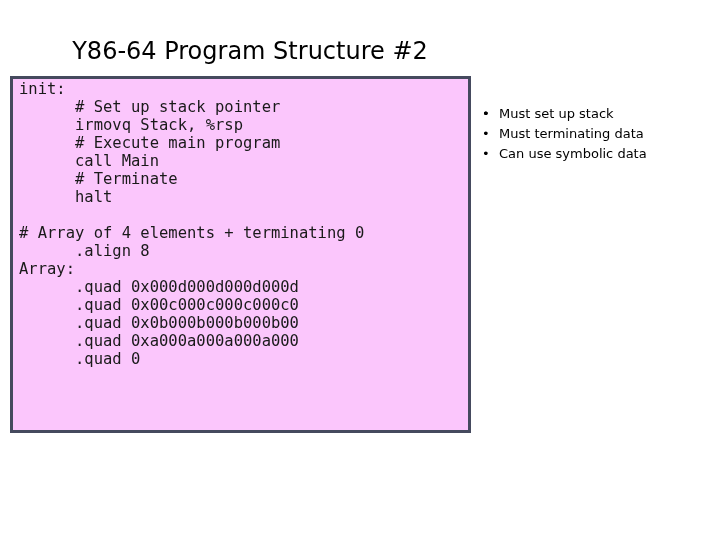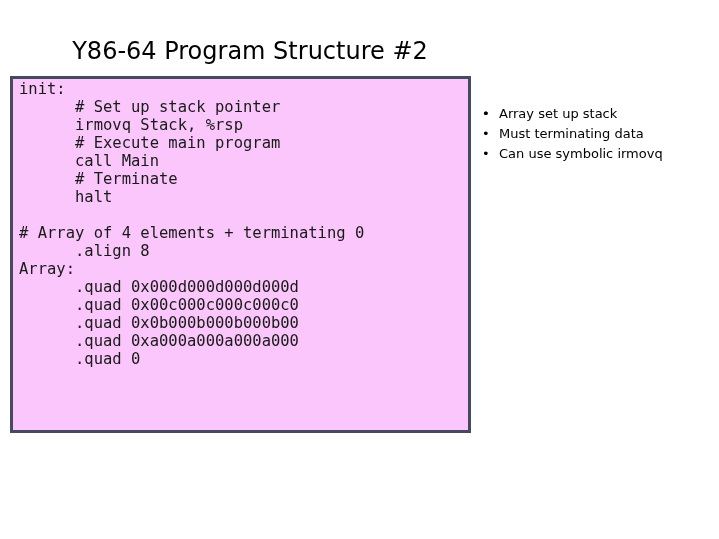--- a/index.html
+++ b/index.html
@@ -109,25 +109,25 @@
       .quad 0xa000a000a000a000
       .quad 0</pre>
   </div>
 
   <ul id="bullet-list">
     <li>
       <span class="bullet-marker">•</span>
     </li>
     <li>
       <span class="bullet-marker">•</span>
-      <span>Array set up stack</span>
+      <span>Must set up stack</span>
     </li>
     <li>
       <span class="bullet-marker">•</span>
       <span>Must terminating data</span>
     </li>
     <li>
       <span class="bullet-marker">•</span>
-      <span>Can use symbolic irmovq</span>
+      <span>Can use symbolic data</span>
     </li>
   </ul>
 
 </div>
 
 </body></html>

